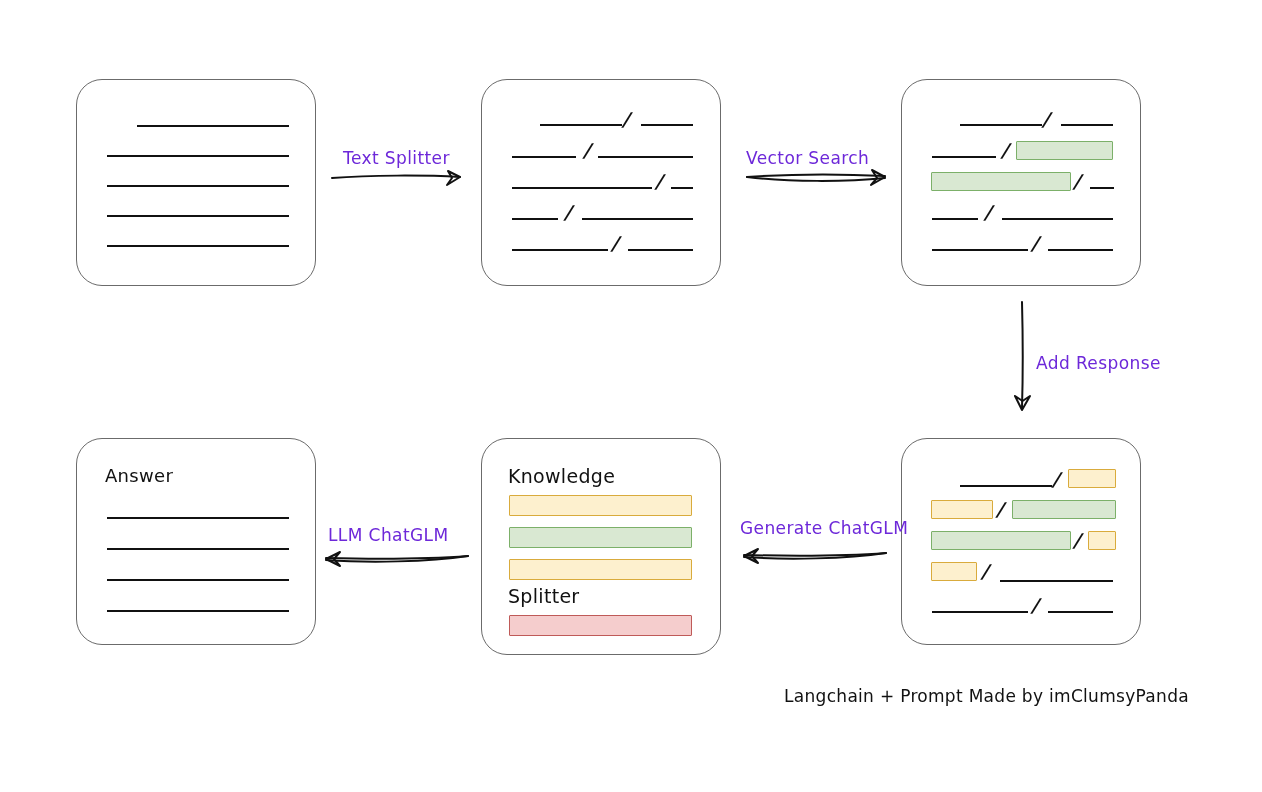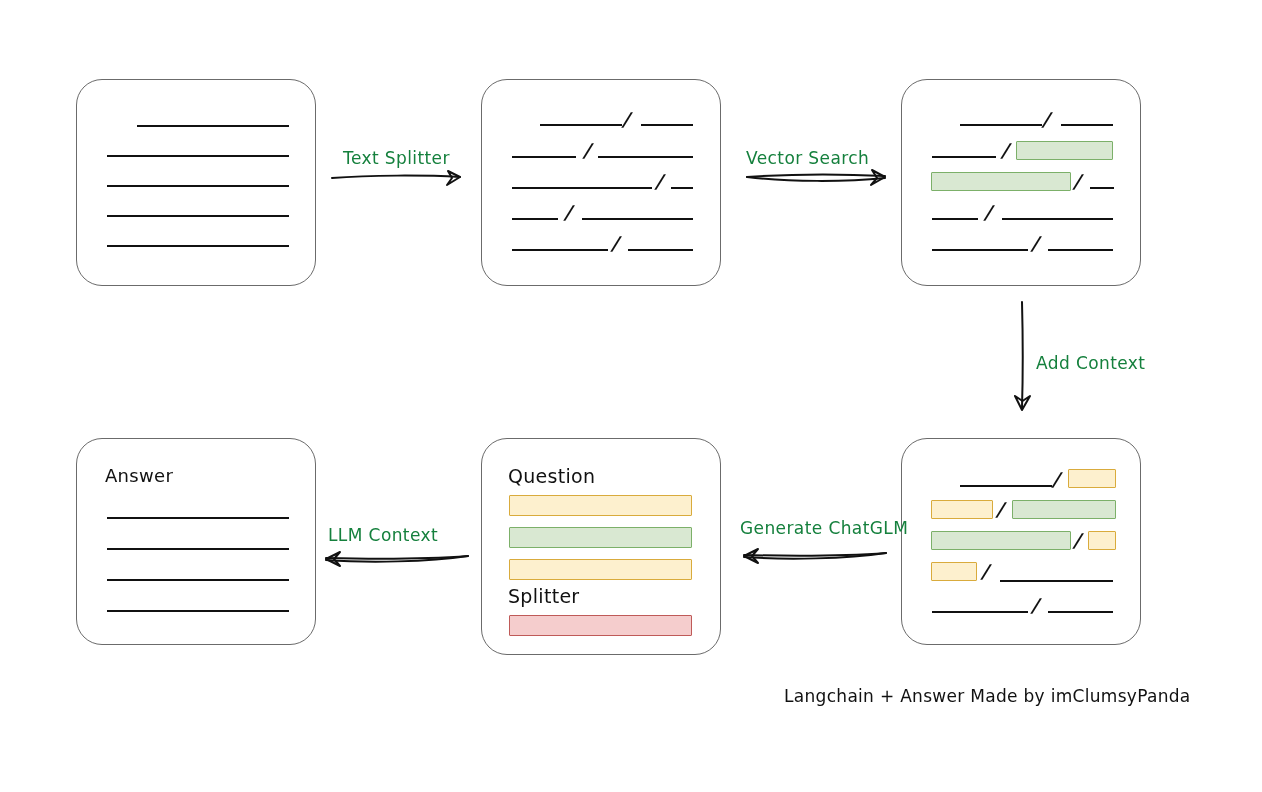--- a/index.html
+++ b/index.html
@@ -65,21 +65,21 @@
   .chip-green  { background: #d9e8d2; border-color: #7cb069; }
   .chip-yellow { background: #fdf0ce; border-color: #d9ab3c; }
   .chip-red    { background: #f5cdcd; border-color: #bf5a58; }
 
   
   .hand-label {
     position: absolute;
     font-family: "DejaVu Sans", "Liberation Sans", sans-serif;
     font-size: 17px;
     letter-spacing: 0.4px;
-    color: #15803d;
+    color: #6d28d9;
     white-space: nowrap;
   }
   .box-title {
     position: absolute;
     font-family: "DejaVu Sans", "Liberation Sans", sans-serif;
     font-size: 19px;
     letter-spacing: 0.3px;
     color: #111111;
     white-space: nowrap;
   }
@@ -182,21 +182,21 @@
       <span class="slash" style="left:84px;  top:123px;">/</span>
       <div class="rule" style="left:100px; top:138px; width:111px;"></div>
 
       <div class="rule" style="left:30px;  top:169px; width:96px;"></div>
       <span class="slash" style="left:131px; top:154px;">/</span>
       <div class="rule" style="left:146px; top:169px; width:65px;"></div>
     </div>
   </div>
 
   <div>
-    <span class="hand-label" style="left:1036px; top:353px;">Add Context</span>
+    <span class="hand-label" style="left:1036px; top:353px;">Add Response</span>
     <svg class="arrow-svg" style="left:1010px; top:300px; width:28px; height:118px;" viewBox="0 0 28 118">
       <path d="M12 2 C 13 40, 13 75, 12 108"></path>
       <path d="M12 110 L 5 96 L 12.5 101 L 20 96 Z"></path>
     </svg>
   </div>
 
   <div class="doc-box" style="left:901px; top:438px; width:240px; height:207px;">
     <div class="box-inner">
 
       <div class="rule" style="left:58px;  top:46px;  width:92px;"></div>
@@ -225,43 +225,43 @@
     <span class="hand-label" style="left:740px; top:518px;">Generate ChatGLM</span>
     <svg class="arrow-svg" style="left:736px; top:545px; width:152px; height:24px;" viewBox="0 0 152 24">
       <path d="M150 8 C 110 14, 50 15, 8 12"></path>
       <path d="M150 8 C 110 11, 50 11, 8 10"></path>
       <path d="M8 11 L 22 4 L 16 11 L 22 18 Z"></path>
     </svg>
   </div>
 
   <div class="doc-box" style="left:481px; top:438px; width:240px; height:217px;">
     <div class="box-inner">
-      <span class="box-title" style="left:26px; top:26px;">Question</span>
+      <span class="box-title" style="left:26px; top:26px;">Knowledge</span>
       <div class="chip chip-yellow" style="left:27px; top:56px; width:183px; height:21px;"></div>
       <div class="chip chip-green" style="left:27px; top:88px; width:183px; height:21px;"></div>
       <div class="chip chip-yellow" style="left:27px; top:120px; width:183px; height:21px;"></div>
       <span class="box-title" style="left:26px; top:146px;">Splitter</span>
       <div class="chip chip-red" style="left:27px; top:176px; width:183px; height:21px;"></div>
     </div>
   </div>
 
   <div>
-    <span class="hand-label" style="left:328px; top:525px;">LLM Context</span>
+    <span class="hand-label" style="left:328px; top:525px;">LLM ChatGLM</span>
     <svg class="arrow-svg" style="left:318px; top:548px; width:152px; height:24px;" viewBox="0 0 152 24">
       <path d="M150 8 C 110 14, 50 15, 8 12"></path>
       <path d="M150 8 C 110 11, 50 11, 8 10"></path>
       <path d="M8 11 L 22 4 L 16 11 L 22 18 Z"></path>
     </svg>
   </div>
 
   <div class="doc-box" style="left:76px; top:438px; width:240px; height:207px;padding-left:18px;">
     <div class="box-inner">
       <span class="box-title" style="left:28px; top:26px; font-size:18px;">Answer</span>
       <div class="rule" style="left:30px; top:78px;  width:182px;"></div>
       <div class="rule" style="left:30px; top:109px; width:182px;"></div>
       <div class="rule" style="left:30px; top:140px; width:182px;"></div>
       <div class="rule" style="left:30px; top:171px; width:182px;"></div>
     </div>
   </div>
 
-  <span class="footer-note" style="left:784px; top:686px;">Langchain + Answer Made by imClumsyPanda</span>
+  <span class="footer-note" style="left:784px; top:686px;">Langchain + Prompt Made by imClumsyPanda</span>
 
 </div>
 
 </body></html>

